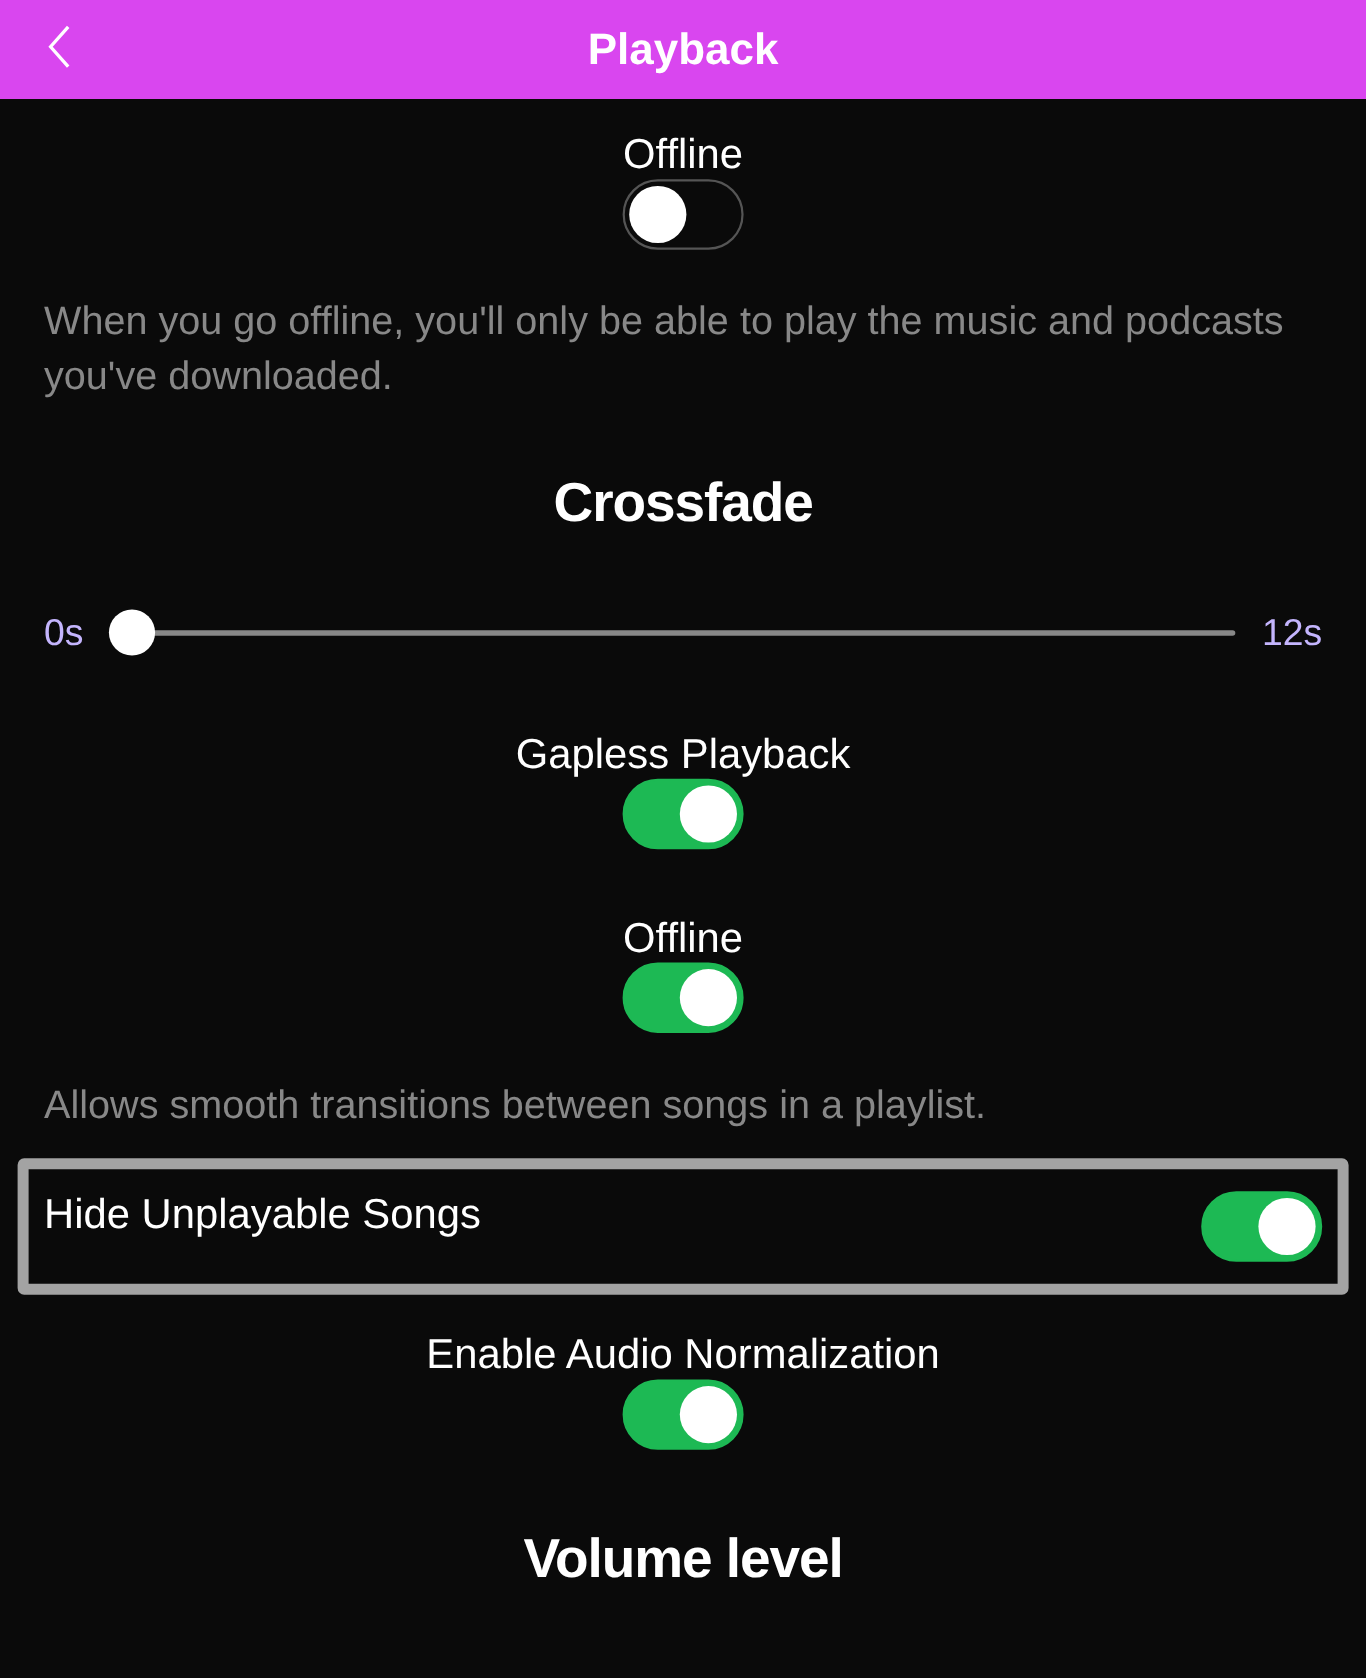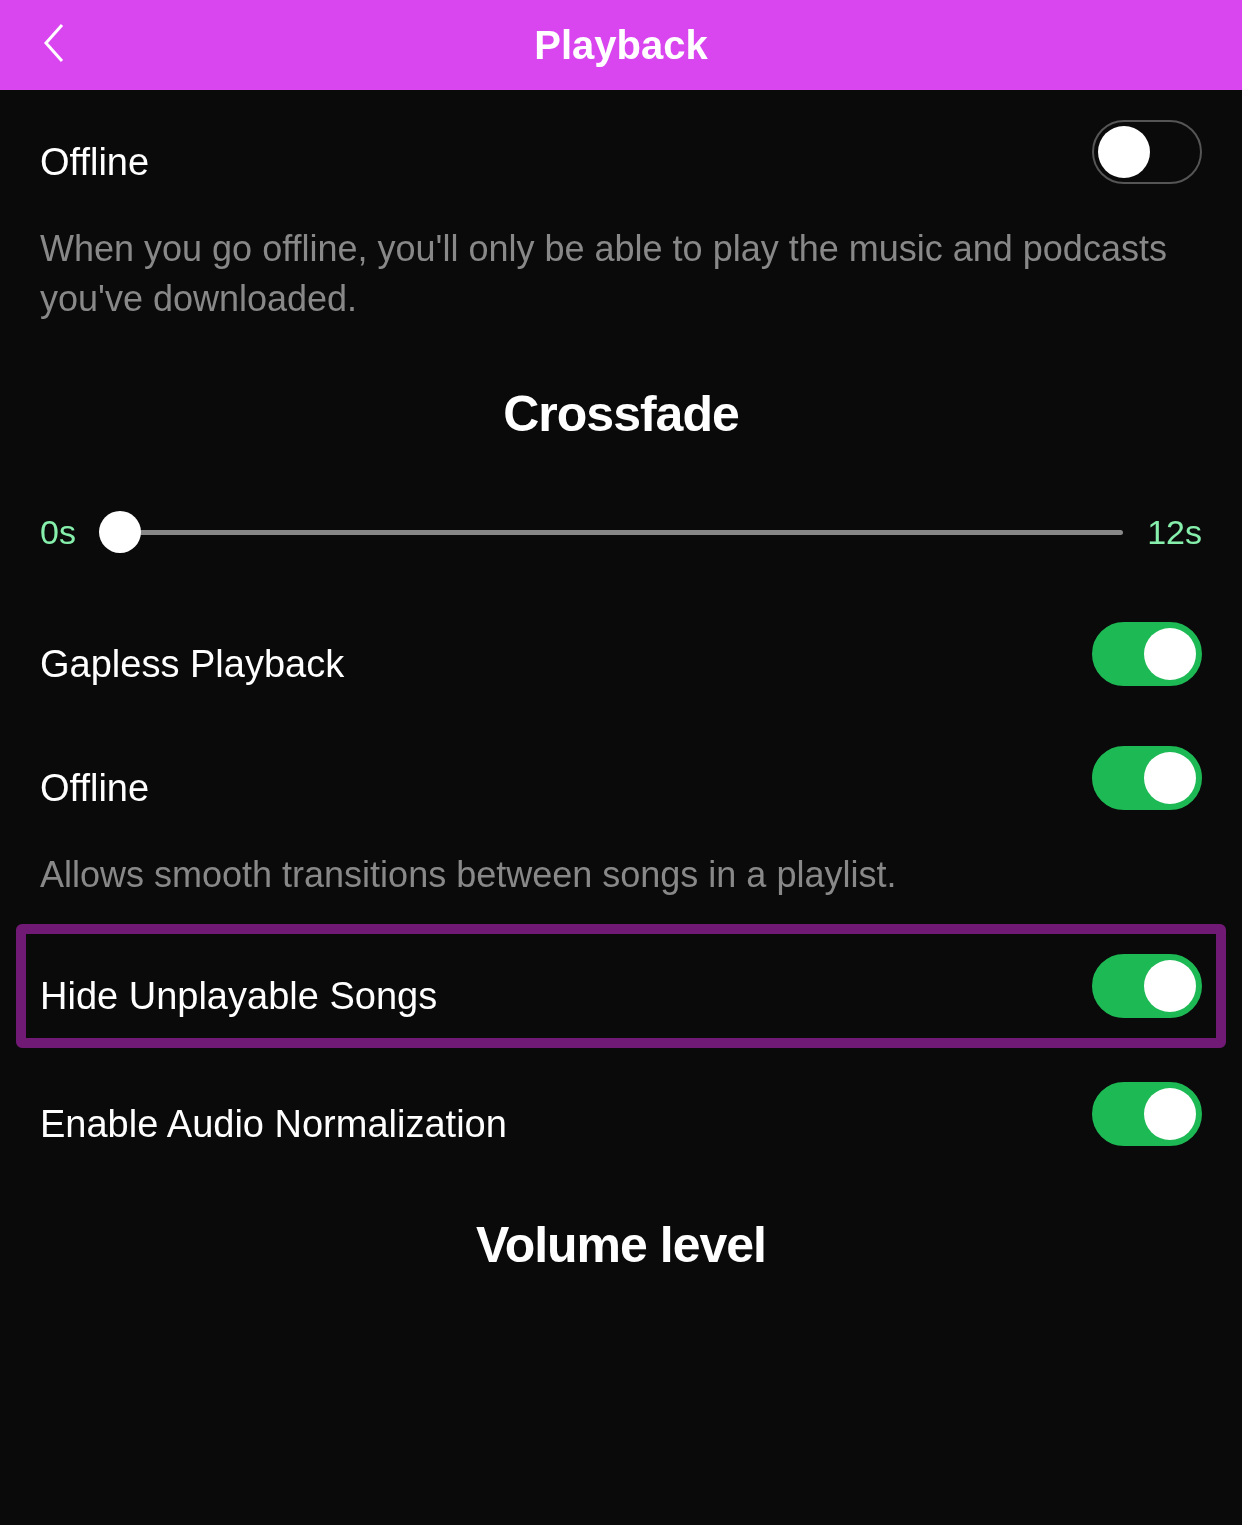--- a/index.html
+++ b/index.html
@@ -30,23 +30,24 @@
       text-align: center;
       font-size: 40px;
       font-weight: 700;
       color: #fff;
     }
     .content {
       padding: 0 40px;
     }
     .setting-row {
       display: flex;
-      align-items: flex-end;
+      align-items: center;
       justify-content: space-between;
       padding: 30px 0;
+      flex-direction: column;
     }
     .setting-label {
       font-size: 38px;
       font-weight: 500;
       color: #fff;
     }
     .description {
       font-size: 36px;
       color: #888;
       line-height: 1.4;
@@ -90,47 +91,47 @@
       right: 4px;
     }
     .slider-row {
       display: flex;
       align-items: center;
       gap: 24px;
       padding: 40px 0;
     }
     .slider-label {
       font-size: 34px;
-      color: #86efac;
+      color: #c4b5fd;
       flex-shrink: 0;
     }
     .slider-track {
       flex: 1;
       height: 5px;
       background: #888;
       border-radius: 3px;
       position: relative;
     }
     .slider-thumb {
       width: 42px;
       height: 42px;
       border-radius: 50%;
       background: #fff;
       position: absolute;
       top: 50%;
       transform: translate(-50%, -50%);
       left: 2%;
     }
     .highlighted-row {
-      border: 10px solid #701a75;
+      border: 10px solid #a3a3a3;
       border-radius: 6px;
       margin: 4px -24px;
       padding: 20px 14px;
       display: flex;
-      align-items: flex-end;
+      align-items: flex-start;
       justify-content: space-between;
     }
   </style>
 </head>
 <body>
 
 <div class="header">
   <div class="back-btn">
     <svg width="28" height="44" viewBox="0 0 28 44" fill="none" stroke="#fff" stroke-width="3">
       <polyline points="22,4 6,22 22,40"></polyline>

